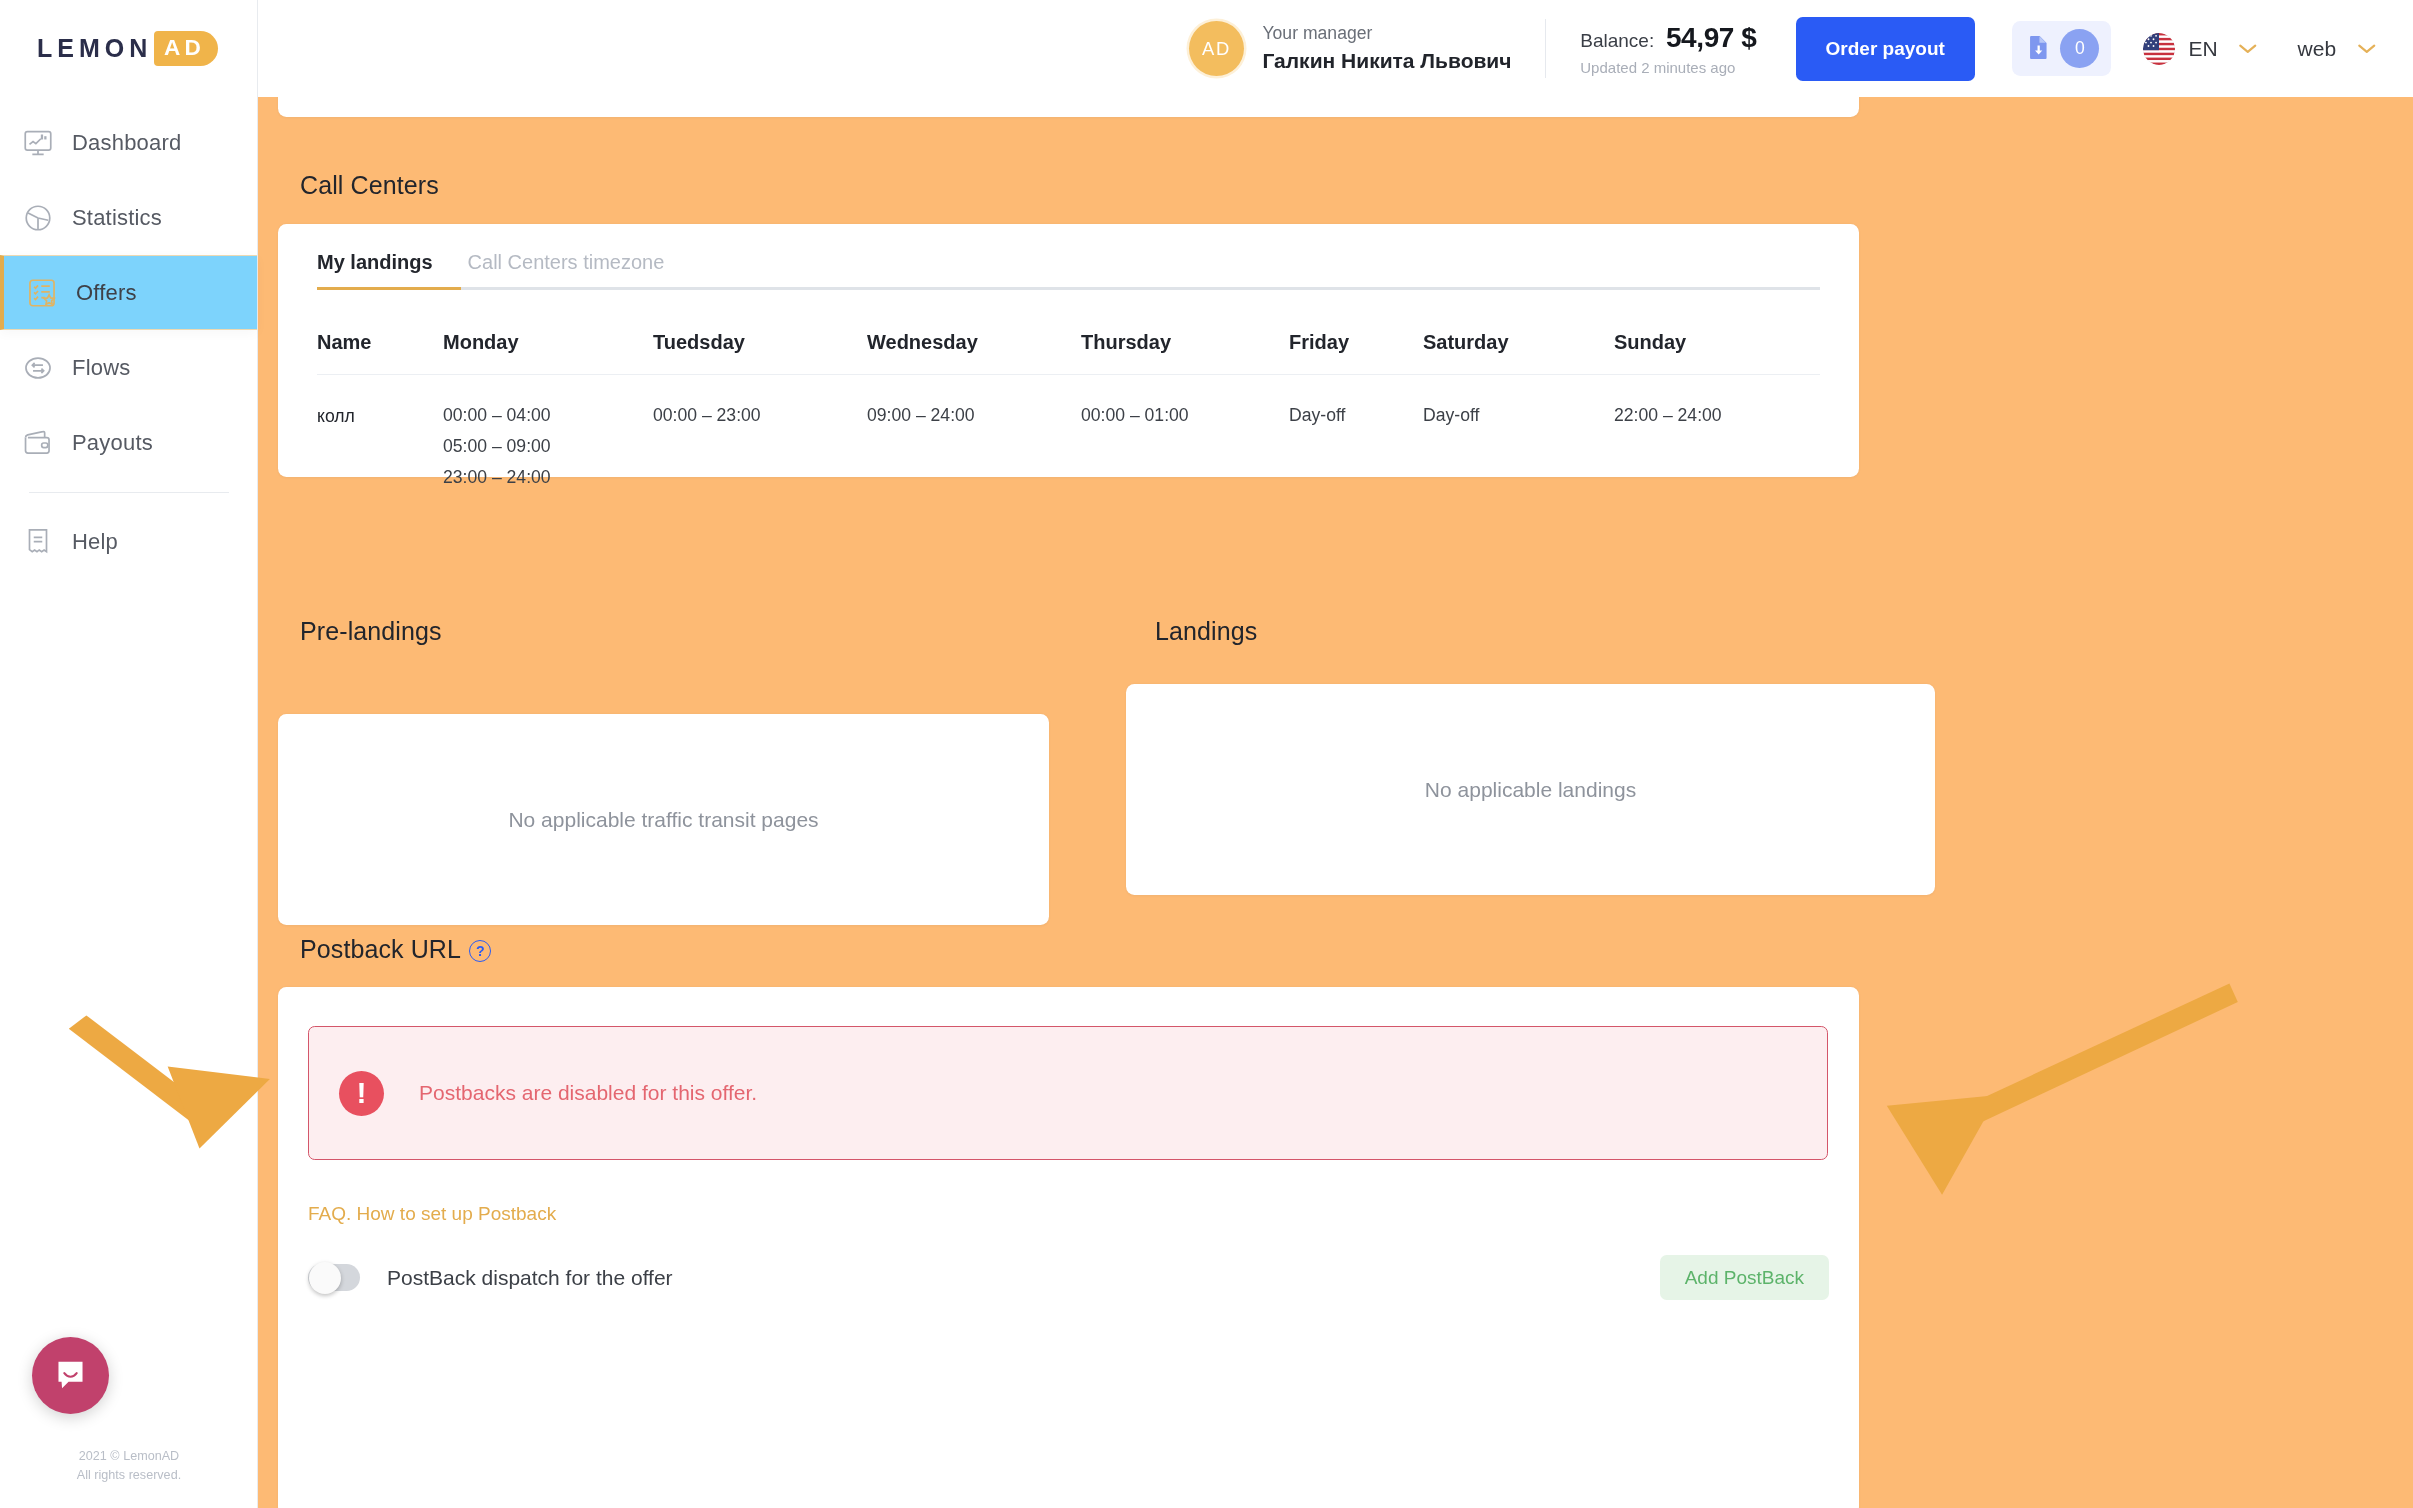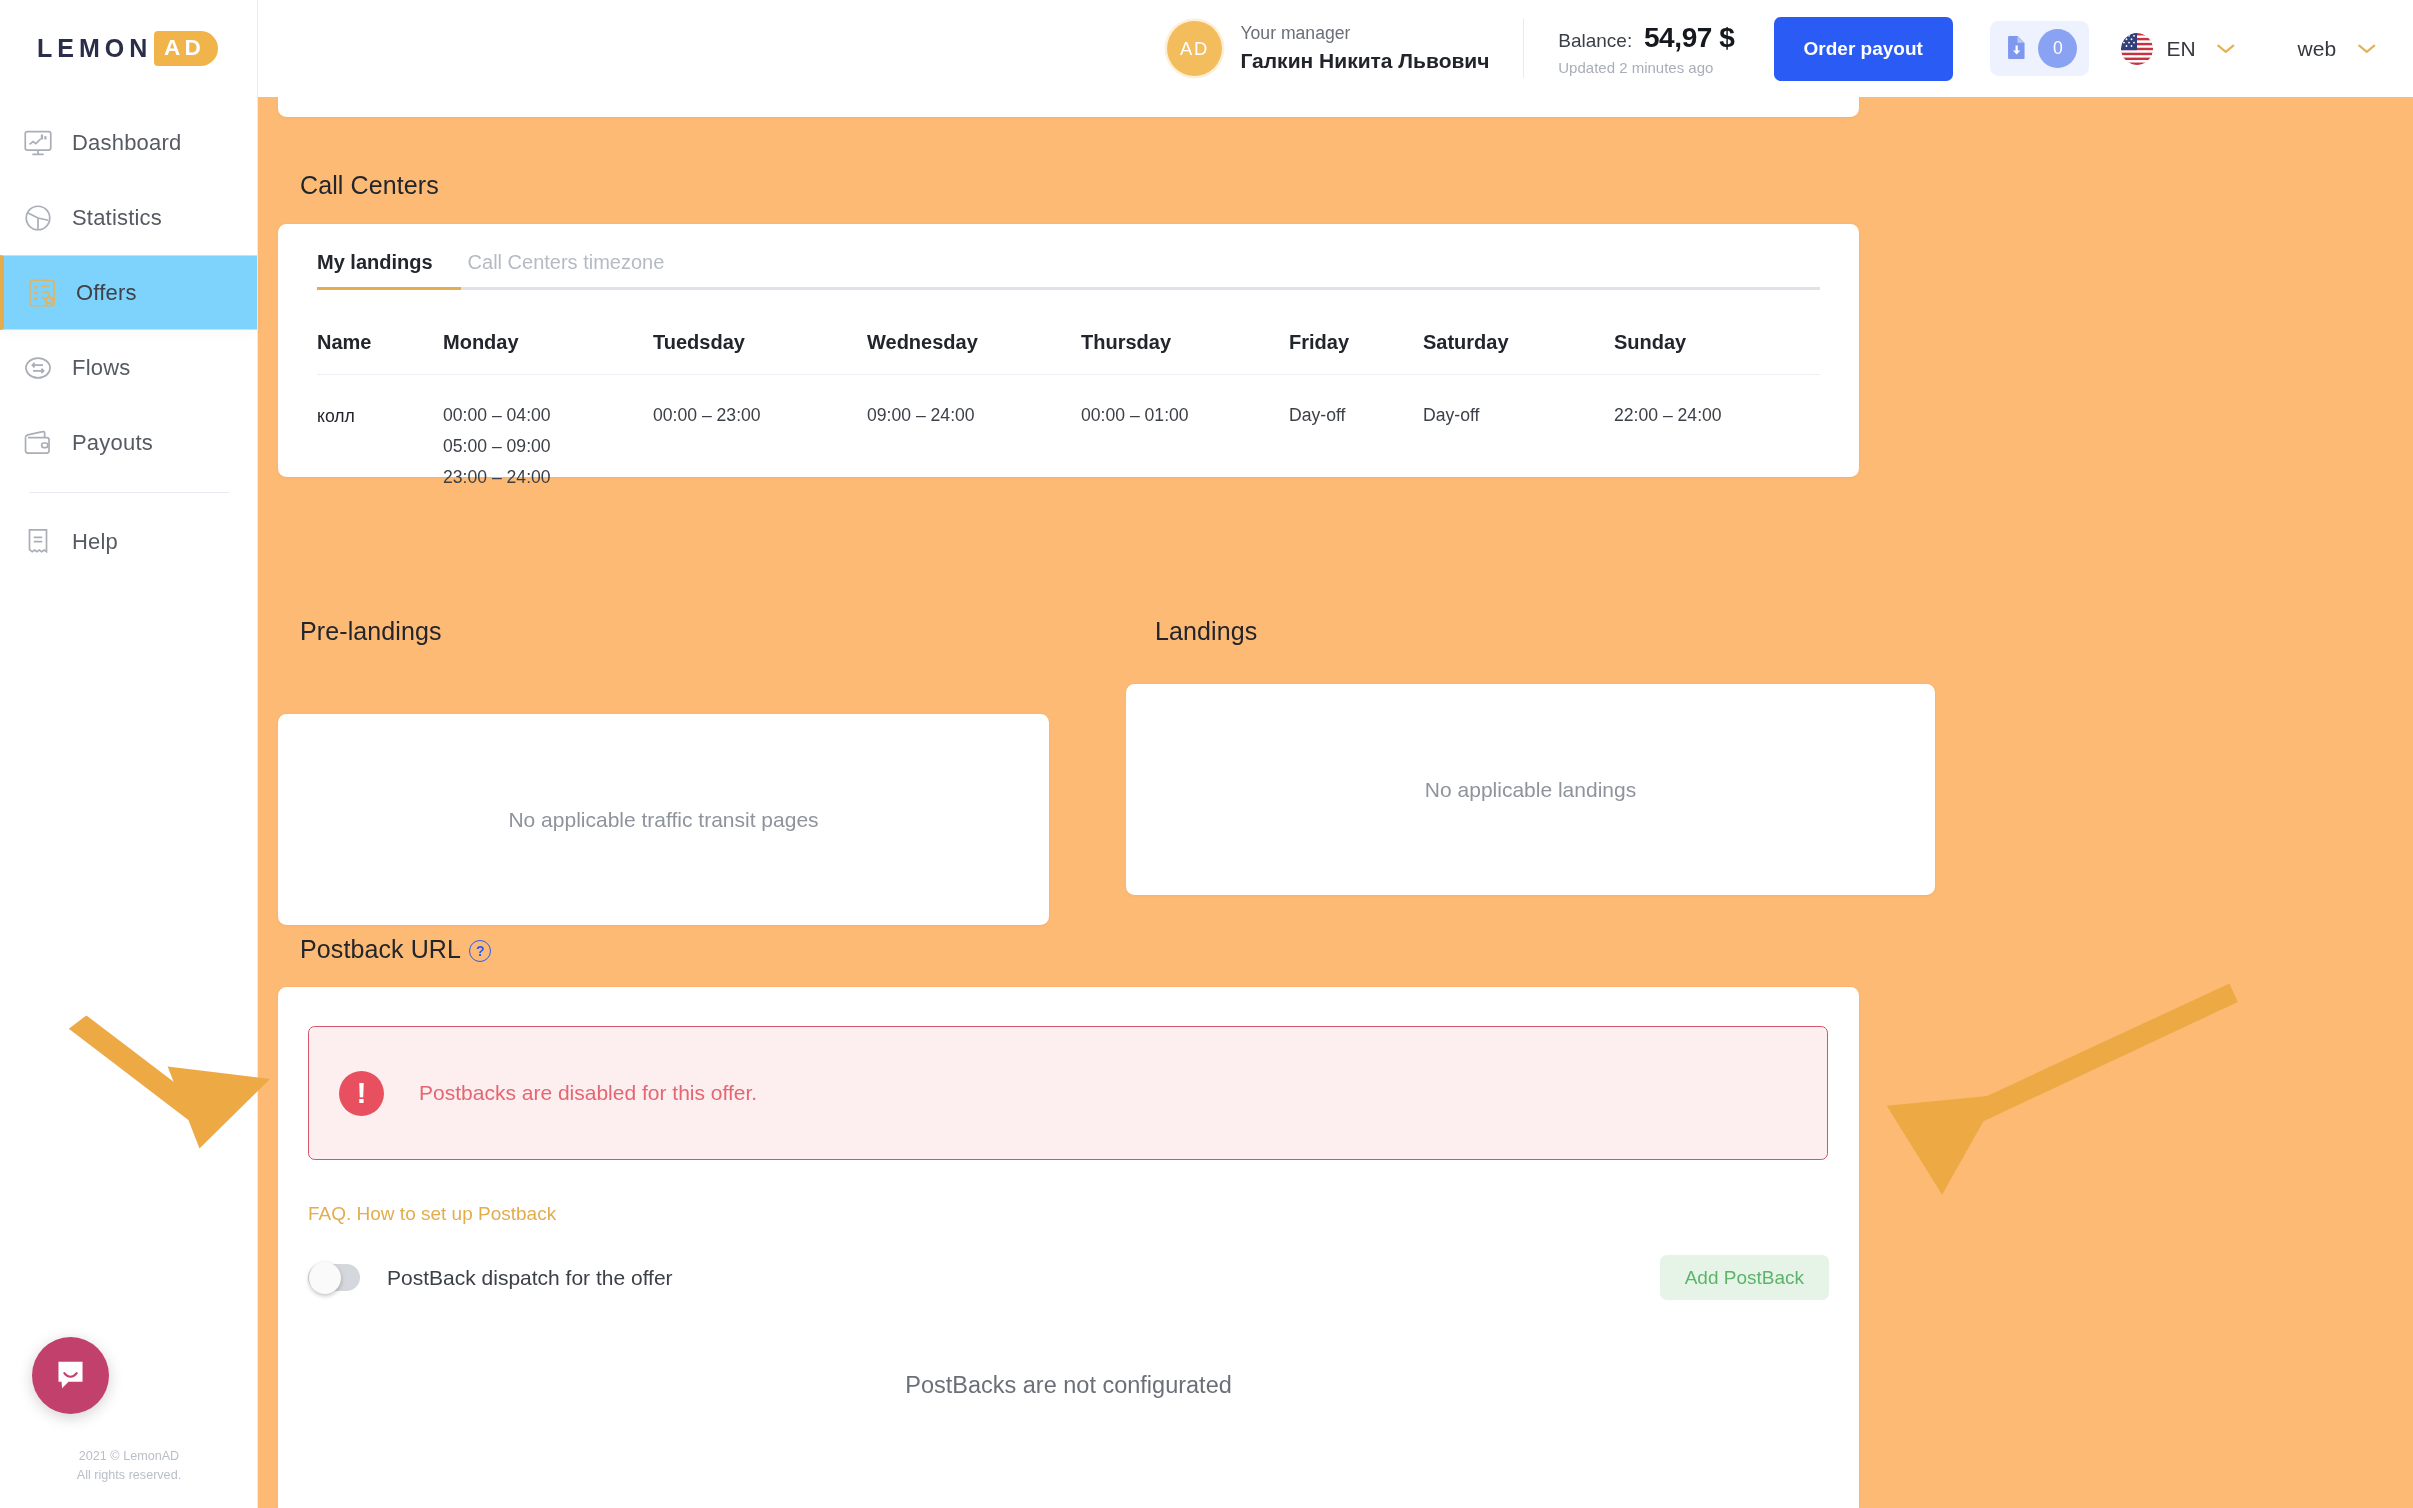--- a/index.html
+++ b/index.html
@@ -123,21 +123,21 @@
     font-size: 17.6px;
   }
   .lang-group { margin-left: 32px; display: flex; align-items: center; cursor: pointer; }
   .flag {
     width: 32px; height: 32px; border-radius: 50%;
     overflow: hidden; position: relative; flex: none;
     box-shadow: inset 0 0 0 0.8px rgba(0,0,0,.12);
   }
   .lang-txt { font-size: 21px; color: #35383f; margin-left: 13.4px; }
   .caret { margin-left: 18.4px; color: #e5b158; font-size: 22px; line-height: 1; }
-  .web-group { margin-left: 60px; display: flex; align-items: center; cursor: pointer; }
+  .web-group { margin-left: 38px; display: flex; align-items: center; cursor: pointer; }
   .web-txt { font-size: 21px; color: #35383f; }
 
   
   #content {
     position: absolute; left: 258px; top: 97px;
     width: 2155px; height: 1411px;
     background: #fdba74;
     overflow: hidden;
   }
   .card {
@@ -524,21 +524,20 @@
 
     <div class="toggle-row">
       <span class="switch">
         <span class="knob"></span>
       </span>
       <span class="toggle-lbl">PostBack dispatch for the offer</span>
     </div>
 
     <button class="btn-addpb">Add PostBack</button>
 
-    <div class="pb-empty">PostBacks are not configurated</div>
   </div>
 
 </div>
 
 <svg id="arrows" viewBox="0 0 2880 1800" width="2413" height="1508">
   <g fill="#eda943">
     <polygon points="82,1228 103,1212 258,1330 238,1347"></polygon>
     <polygon points="200,1273 322,1288 238,1371"></polygon>
   </g>
   <g fill="#eda943">

